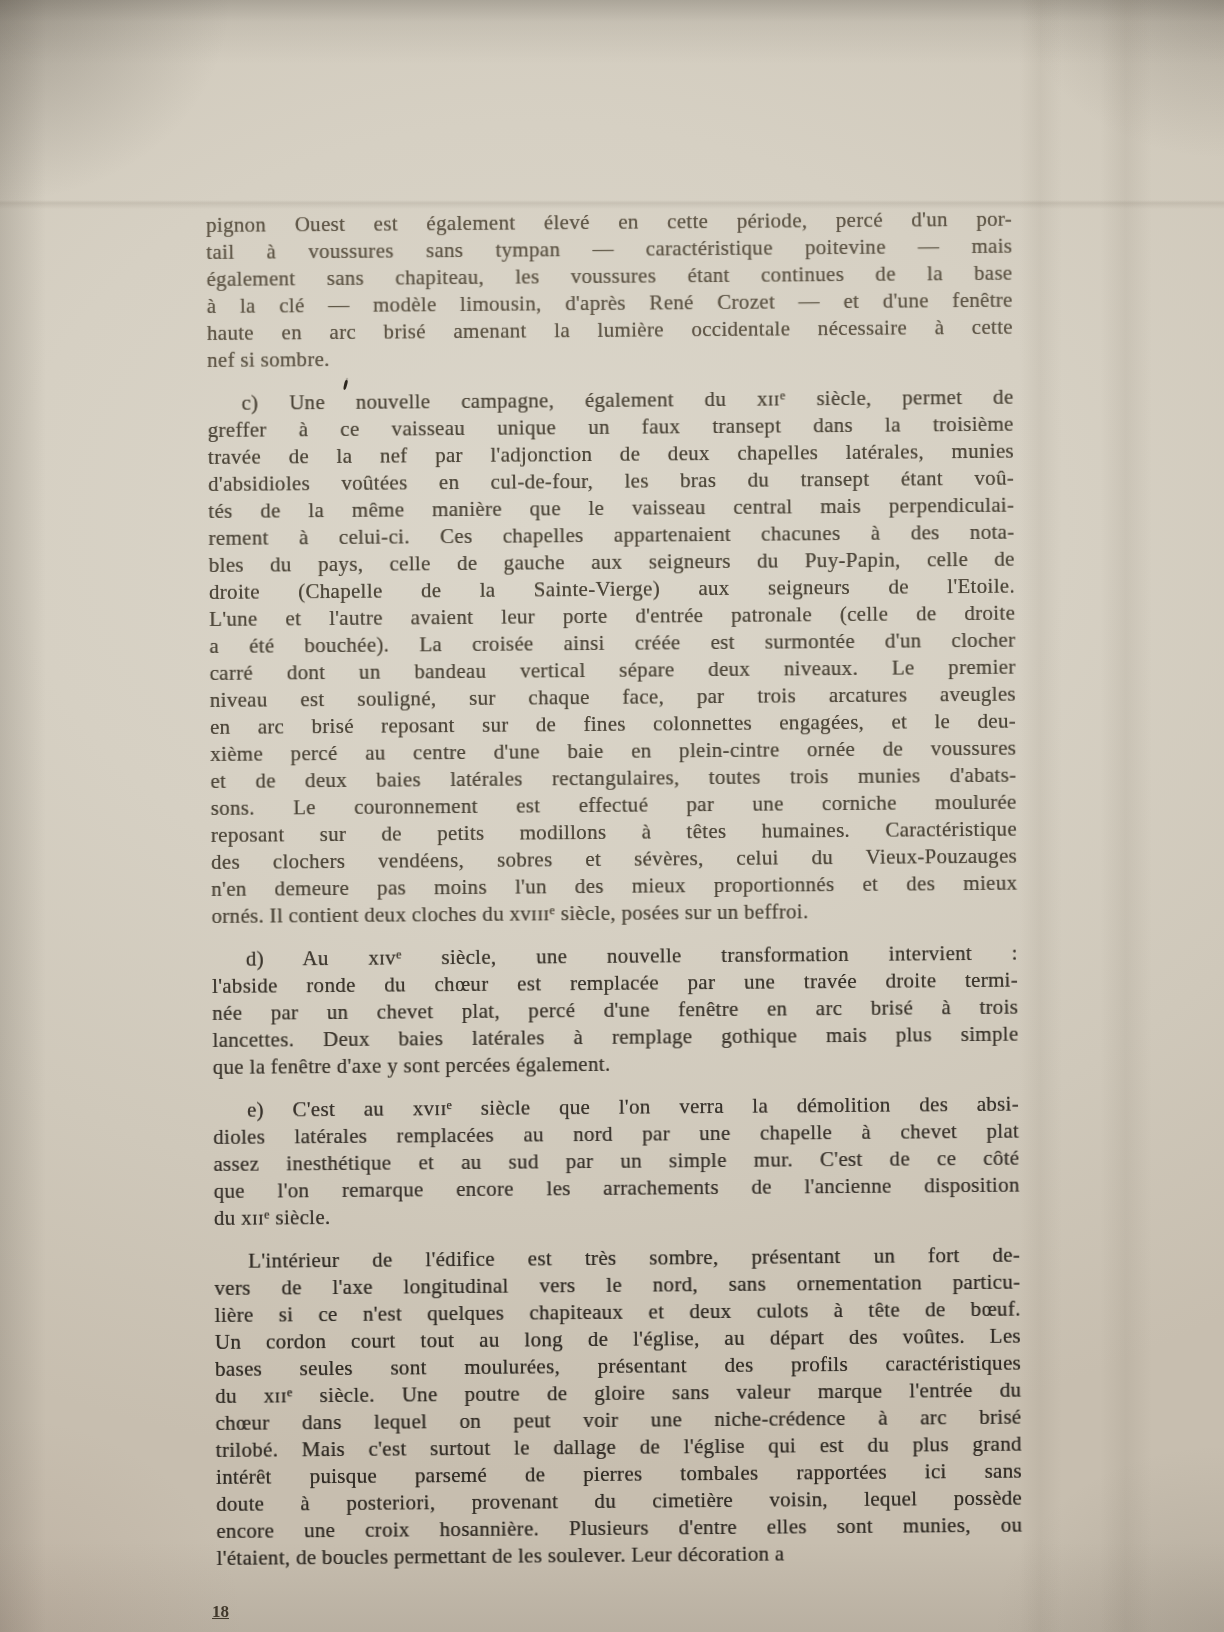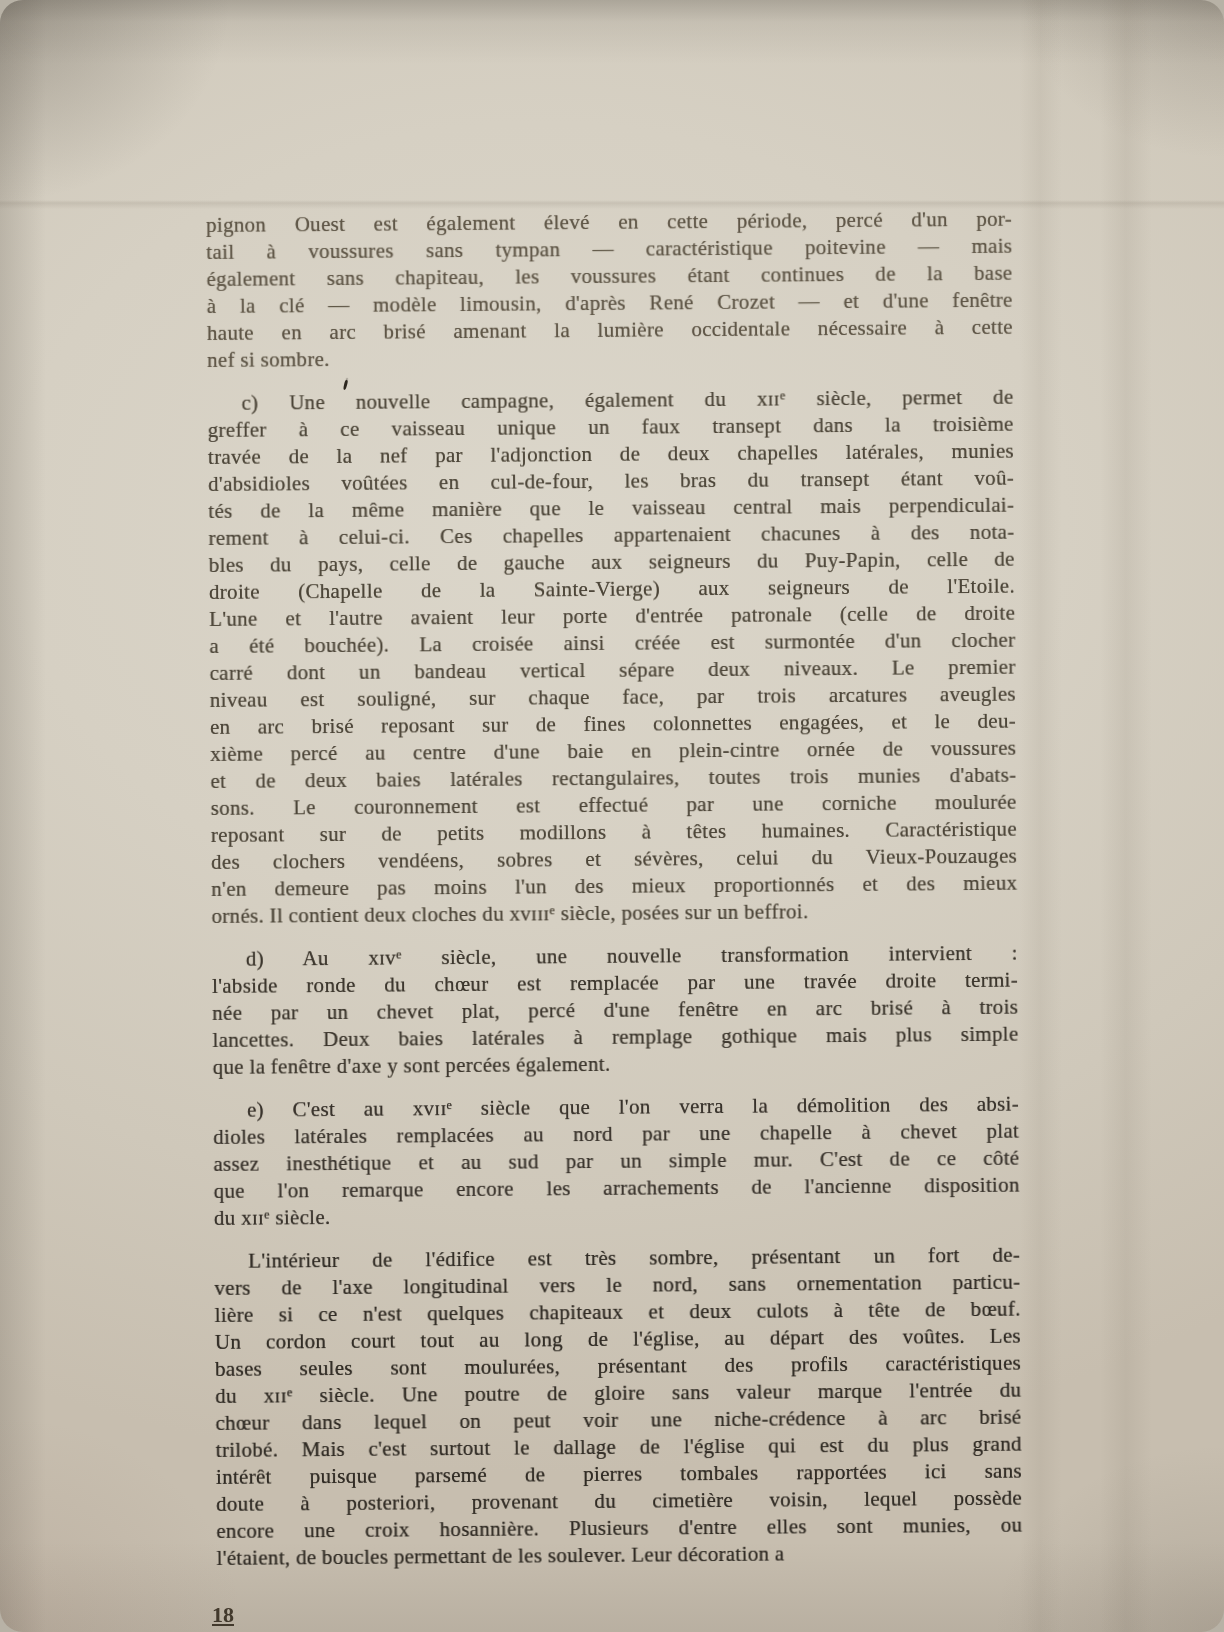--- a/index.html
+++ b/index.html
@@ -23,21 +23,20 @@
       
       radial-gradient(320px 280px at 0% 0%, rgba(66,60,52,0.30), rgba(0,0,0,0) 72%),
       radial-gradient(280px 220px at 100% 0%, rgba(66,60,52,0.20), rgba(0,0,0,0) 72%),
       radial-gradient(340px 300px at 0% 100%, rgba(142,114,98,0.16), rgba(0,0,0,0) 72%),
       radial-gradient(320px 260px at 100% 100%, rgba(100,90,78,0.18), rgba(0,0,0,0) 72%),
       linear-gradient(180deg, rgba(80,75,66,0.30) 0px, rgba(80,75,66,0.10) 22px, rgba(0,0,0,0) 64px),
       linear-gradient(90deg, rgba(95,88,78,0.22) 0px, rgba(0,0,0,0) 46px),
       linear-gradient(0deg, rgba(110,100,88,0.16) 0px, rgba(0,0,0,0) 90px),
       
       radial-gradient(1250px 950px at 44% 32%, #dbd6ca 0%, #d6d0c3 42%, #cfc8ba 72%, #c7beaf 100%);
-    border-radius: 23px;
   }
   .text-block{
     position:absolute;
     left:206px; top:212px;
     width:806px;
     transform:rotate(-0.45deg);
     transform-origin:0 0;
     font-size:21px;
     letter-spacing:0.3px;
   }
@@ -55,21 +54,21 @@
   .para.indent .line:first-child{padding-left:34px;}
   
   .para:nth-of-type(1){color:#5e5546; filter:blur(0.35px); text-shadow:0 0 0.7px rgba(94,85,70,0.75);}
   .para:nth-of-type(2){color:#4b4437; filter:blur(0.28px); text-shadow:0 0 0.6px rgba(75,68,55,0.75);}
   .para:nth-of-type(3){color:#3a342b; filter:blur(0.20px); text-shadow:0 0 0.5px rgba(58,52,43,0.8);}
   .para:nth-of-type(4){color:#37312a; filter:blur(0.18px); text-shadow:0 0 0.5px rgba(55,49,42,0.8);}
   .para:nth-of-type(5){color:#2f2a23; filter:blur(0.14px); text-shadow:0 0 0.5px rgba(47,42,35,0.85);}
   .page-number{
     position:absolute;
     left:212px; top:1602px;
-    font-size:22px;
+    font-size:17px;
     font-weight:700;
     color:#42392c;
     filter:blur(0.2px);
     text-decoration:underline;
   }
   .ink-artifact{
     position:absolute;
     left:344px; top:380px;
     width:3px; height:10px;
     background:#2c261e;

